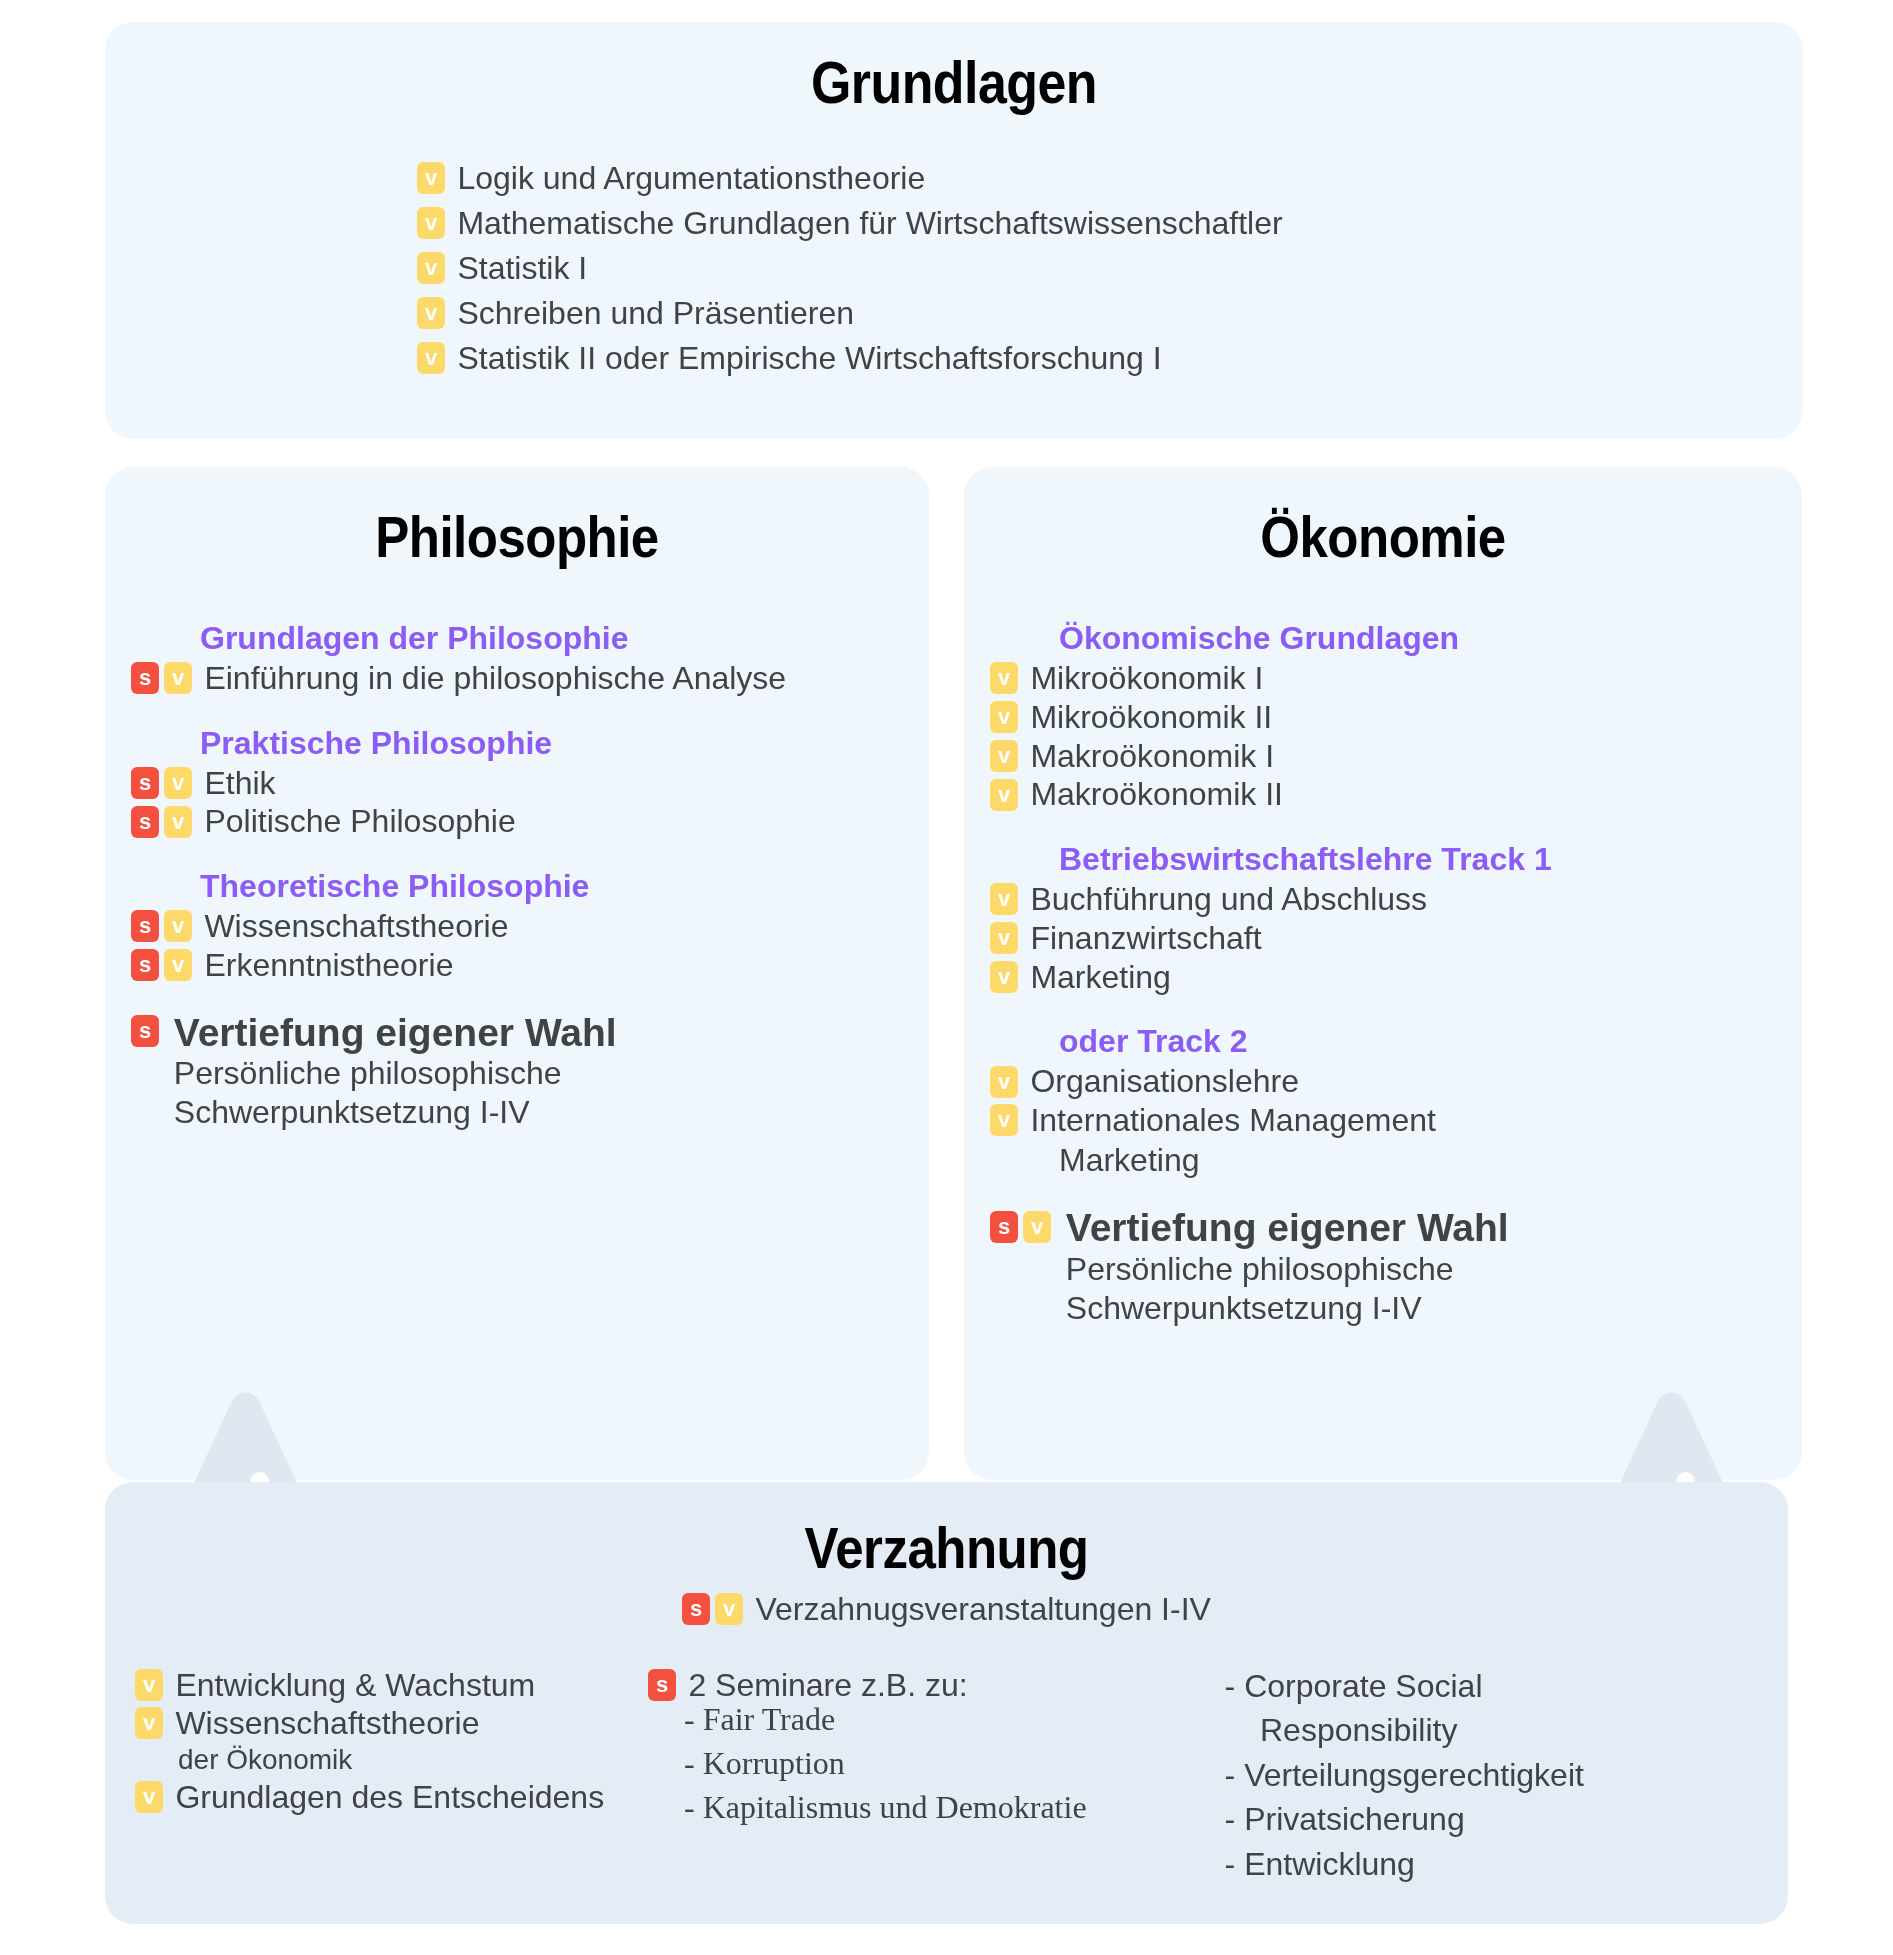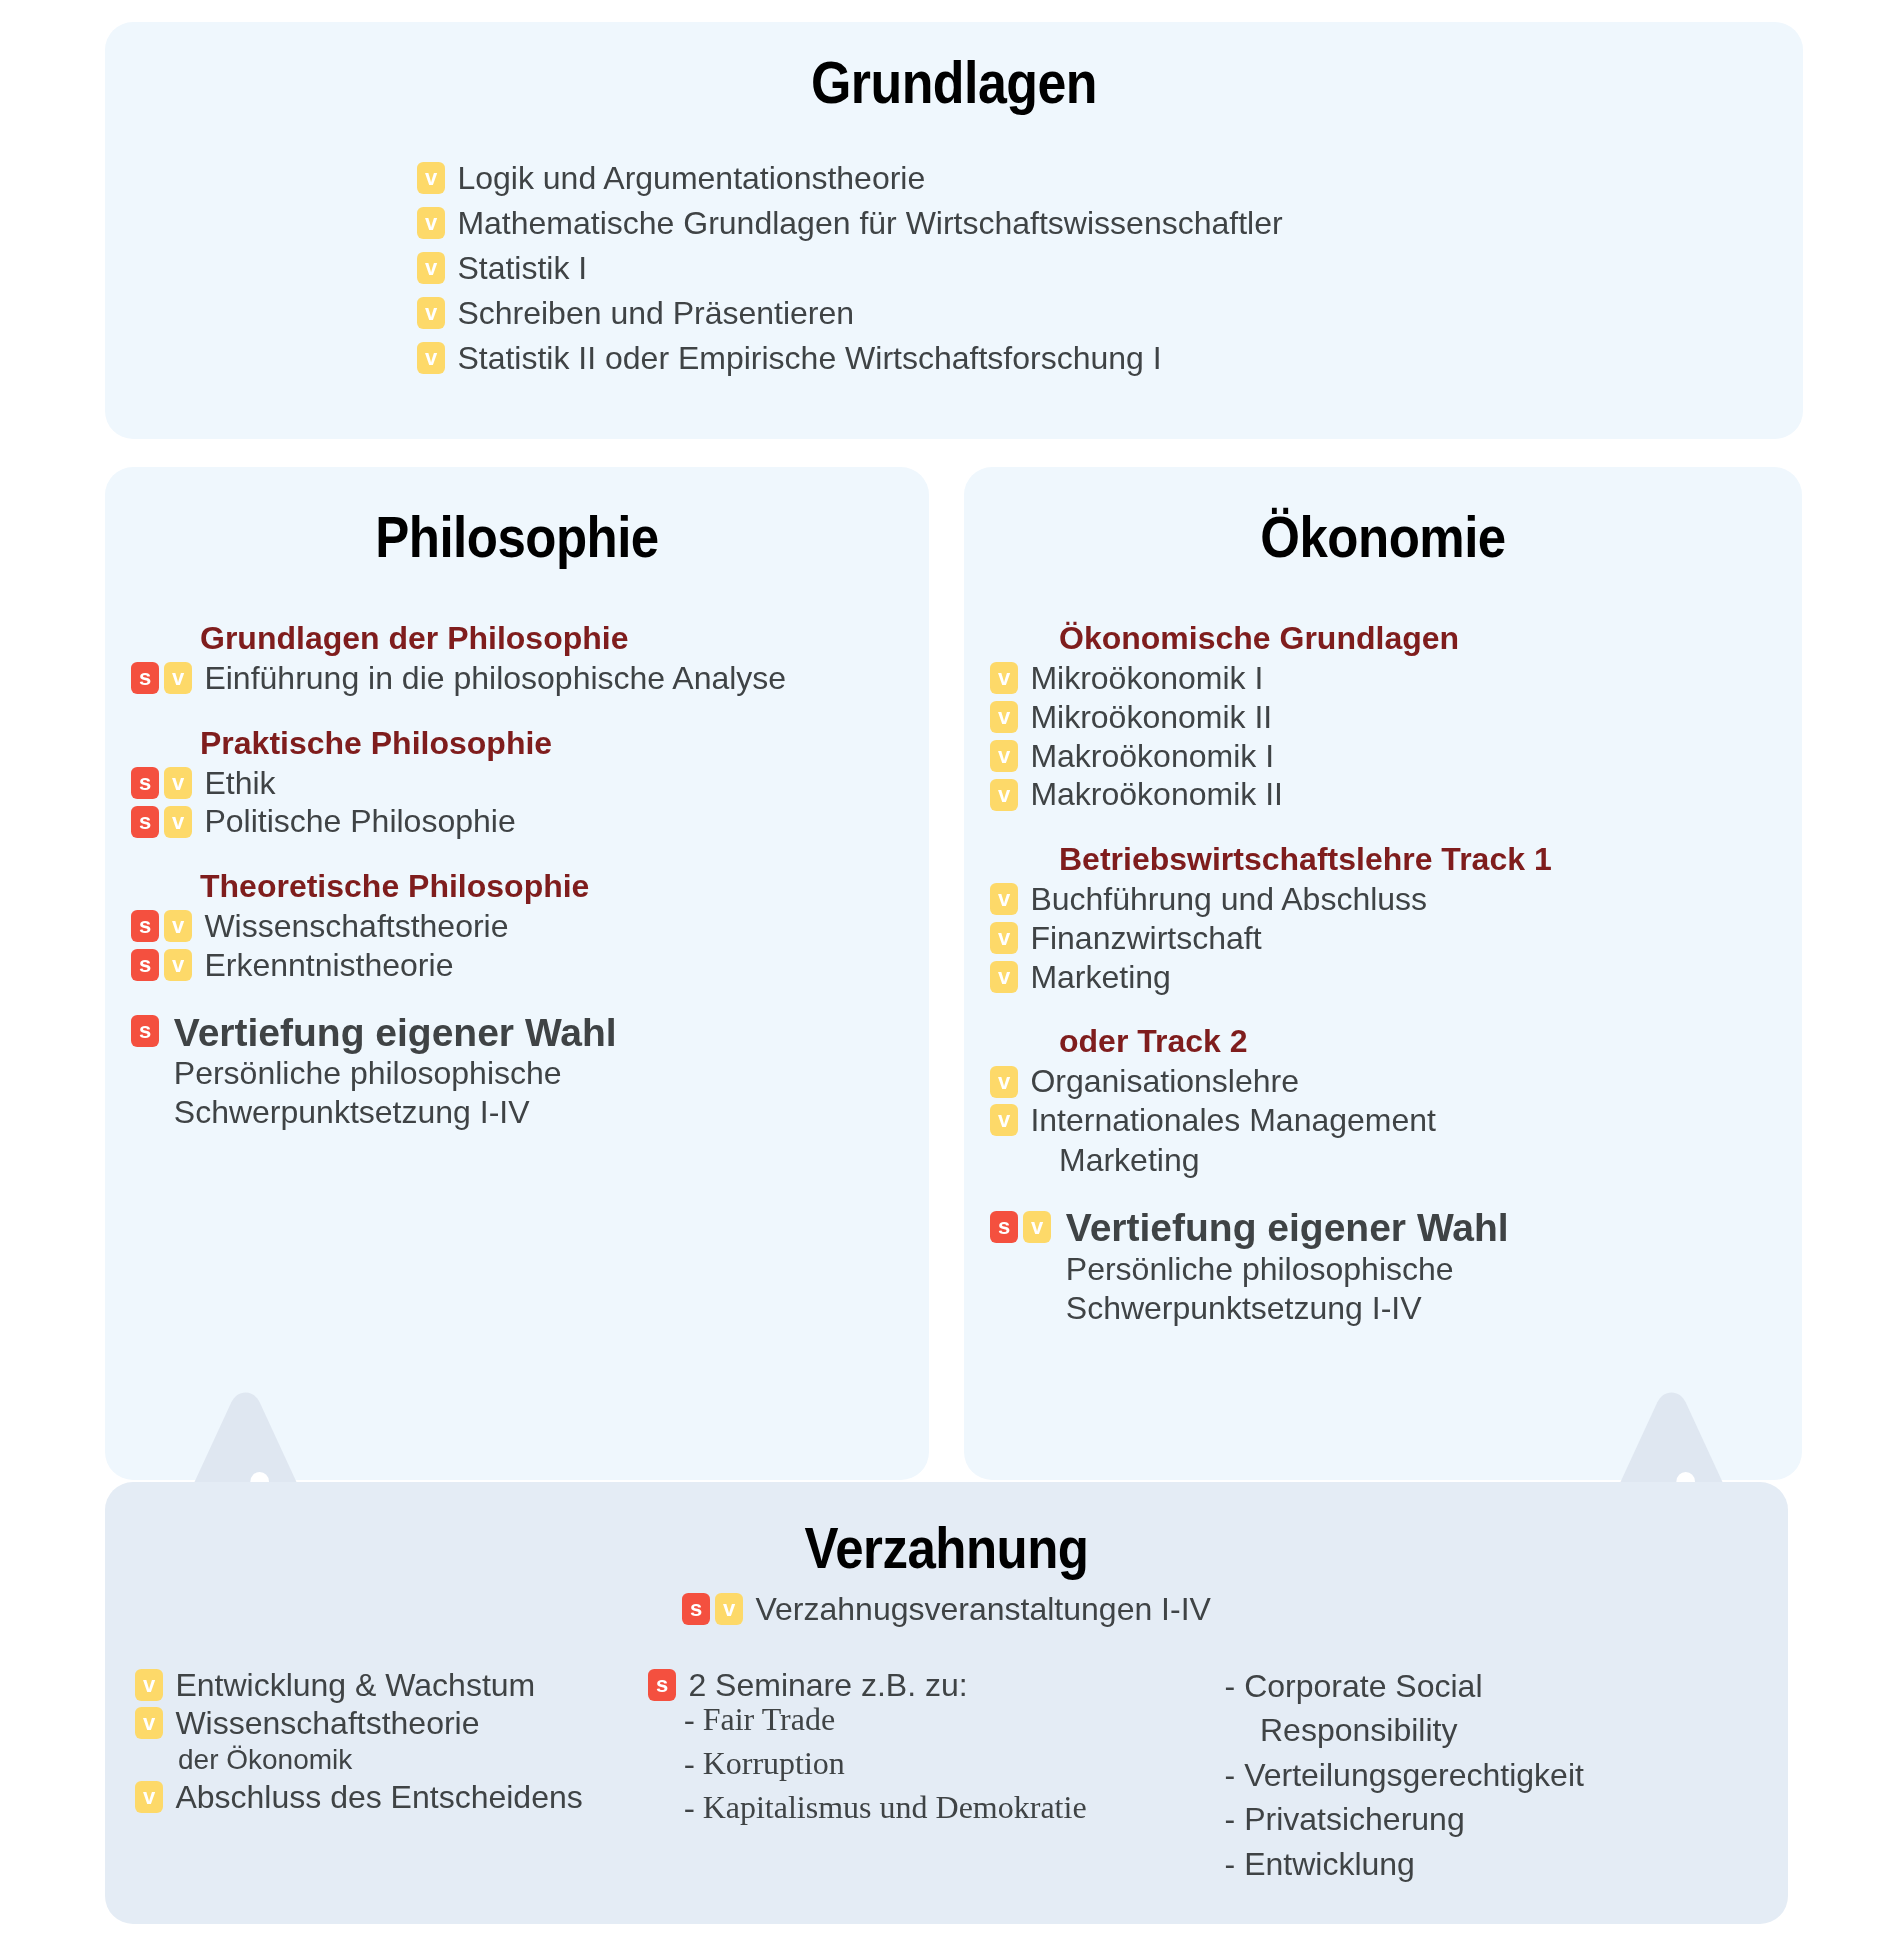--- a/index.html
+++ b/index.html
@@ -78,21 +78,21 @@
     align-items:center;
   }
   .row-label{
     color:#3f4345;
     font-size:32px;
     line-height:1.02;
     white-space:nowrap;
     margin-left:7.4px;
   }
   .group-head{
-    color:#7f1d1d;
+    color:#8b5cf6;
     font-size:32px;
     font-weight:bold;
     white-space:nowrap;
   }
   .sub-line{
     color:#3f4345;
     font-size:32px;
     line-height:1.08;
     white-space:nowrap;
   }
@@ -366,21 +366,21 @@
           <span class="row-badges">
             <span class="badge v">v</span>
           </span>
           <span class="row-label">Wissenschaftstheorie</span>
         </div>
         <div class="cont-line">der Ökonomik</div>
         <div class="course-row">
           <span class="row-badges">
             <span class="badge v">v</span>
           </span>
-          <span class="row-label">Abschluss des Entscheidens</span>
+          <span class="row-label">Grundlagen des Entscheidens</span>
         </div>
       </div>
     <div id="vz-col-2">
         <div class="course-row">
           <span class="row-badges">
             <span class="badge s">s</span>
           </span>
           <span class="row-label">2 Seminare z.B. zu:</span>
         </div>
         <div class="bullet-line">- Fair Trade</div>

